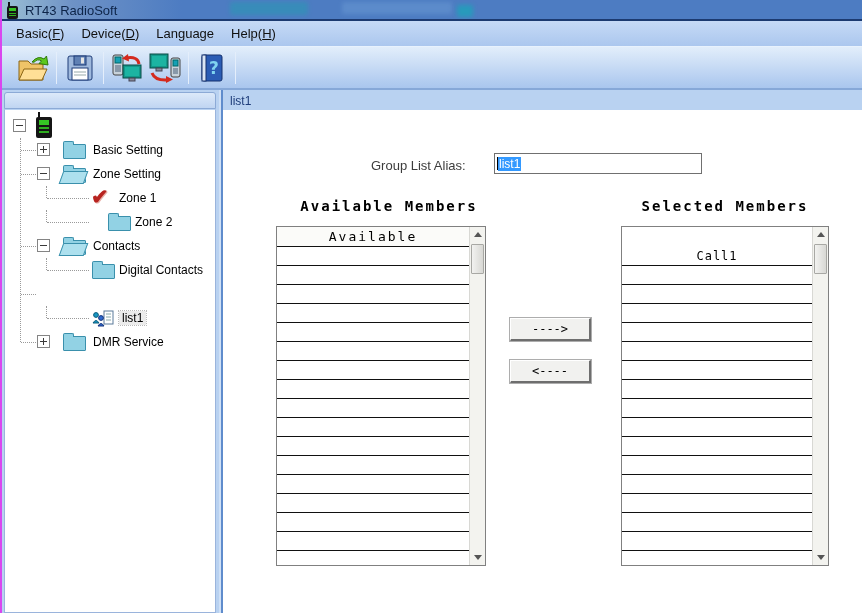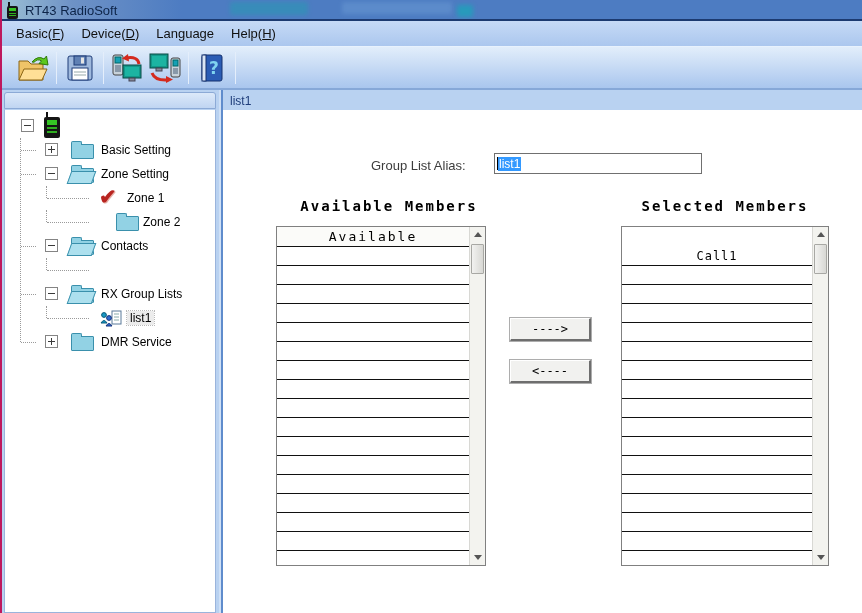--- a/index.html
+++ b/index.html
@@ -1,18 +1,18 @@
 <!DOCTYPE html>
 <html><head>
 <meta charset="utf-8">
 <style>
   * { margin:0; padding:0; box-sizing:border-box; }
   html,body { width:862px; height:613px; overflow:hidden; }
   body { font-family:"Liberation Sans", sans-serif; position:relative; background:#b9d2f1; }
-  #window { position:absolute; inset:0; border-left:2px solid #be185d; }
+  #window { position:absolute; inset:0; border-left:2px solid #d946ef; }
 
   
   #titlebar { position:absolute; left:0; top:0; width:862px; height:21px;
     background:linear-gradient(90deg,#9cc0d4 0px,#6e92c6 70px,#4d7cc2 180px,#4d7cc2 100%);
     border-bottom:2px solid #1c3a70; overflow:hidden; }
   .glass-artifact { position:absolute; filter:blur(2px); border-radius:2px; }
   #title-radio-icon { position:absolute; left:5px; top:2px; }
   #window-title { position:absolute; left:23px; top:3px; font-size:13px; color:#0d2448; }
 
   
@@ -36,21 +36,21 @@
   .tb-sep { width:1px; height:32px; background:#8fb0d8; border-right:1px solid #e4eefb; margin:0 4px; }
 
   
   #content { position:absolute; left:0; top:90px; width:862px; height:523px; background:#b9d2f1; }
 
   
   #tree-header { position:absolute; left:2px; top:2px; width:212px; height:17px;
     background:linear-gradient(#dce9f9,#c0d5f2); border:1px solid #8caad6; border-radius:3px 3px 0 0; }
   #tree-panel { position:absolute; left:2px; top:19px; width:212px; height:504px;
     background:#fff; border:1px solid #9ab4dc; border-top:1px solid #b9d2f1; overflow:hidden; }
-  .tree-row { position:absolute; left:8px; width:100%; height:24px;padding-left:48px; }
+  .tree-row { position:absolute; left:0; width:100%; height:24px;padding-left:48px; }
   .tree-label { position:absolute; top:5px; font-size:12px; color:#000; white-space:nowrap; }
   .tree-label.selected { background:#ececec; outline:1px dotted #bbb; padding:0 3px; }
   .expander { position:absolute; width:13px; height:13px; background:#fff; border:1px solid #848484; }
   .expander i { position:absolute; left:2px; top:5px; width:7px; height:1px; background:#3a3a3a; }
   .expander.plus b { position:absolute; left:5px; top:2px; width:1px; height:7px; background:#3a3a3a; }
   .tree-line-v { position:absolute; width:1px; border-left:1px dotted #9a9a9a; }
   .tree-line-h { position:absolute; height:1px; border-top:1px dotted #9a9a9a; }
 
   .icon-folder { position:absolute; width:23px; height:15px; background:#92d2e4; border:1px solid #3a90ac; border-radius:1px; }
   .icon-folder::before { content:""; position:absolute; top:-4px; left:-1px; width:9px; height:3px;
@@ -243,26 +243,23 @@
           <span class="icon-folder" style="left: 87px; top: 6px;"></span>
           <span class="tree-label" style="left: 114px;">Zone 2</span>
         </div>
         <div class="tree-row" style="top: 124px; height: 24px; text-align: right;">
           <div class="expander" style="left: 32px; top: 5px;">
             <i></i>
           </div>
           <span class="icon-folder open" style="left: 58px; top: 6px;"></span>
           <span class="tree-label" style="left: 88px;">Contacts</span>
         </div>
-        <div class="tree-row" style="top: 172px; height: 24px;">
-          <div class="expander" style="left: 32px; top: 5px;">
-            <i></i>
-          </div>
-          <span class="icon-folder open" style="left: 58px; top: 6px;"></span>
-          <span class="tree-label" style="left: 88px;">RX Group Lists</span>
+        <div class="tree-row" style="top: 148px; height: 24px;">
+          <span class="icon-folder" style="left: 87px; top: 6px;"></span>
+          <span class="tree-label" style="left: 114px;">Digital Contacts</span>
         </div>
         <div class="tree-row" style="top: 196px; height: 24px;">
           <span style="position: absolute; left: 87px; top: 4px;">
             <svg width="22" height="17" viewBox="0 0 22 17">
               <rect x="12" y="1" width="9" height="13" fill="#fff" stroke="#5a7a9a"></rect>
               <line x1="14" y1="4" x2="19" y2="4" stroke="#8aa"></line>
               <line x1="14" y1="7" x2="19" y2="7" stroke="#8aa"></line>
               <line x1="14" y1="10" x2="19" y2="10" stroke="#8aa"></line>
               <circle cx="4" cy="5" r="2.4" fill="#1898c4" stroke="#0a5a7a"></circle>
               <path d="M1 13 q3 -5 6 0 z" fill="#1898c4" stroke="#0a5a7a"></path>

